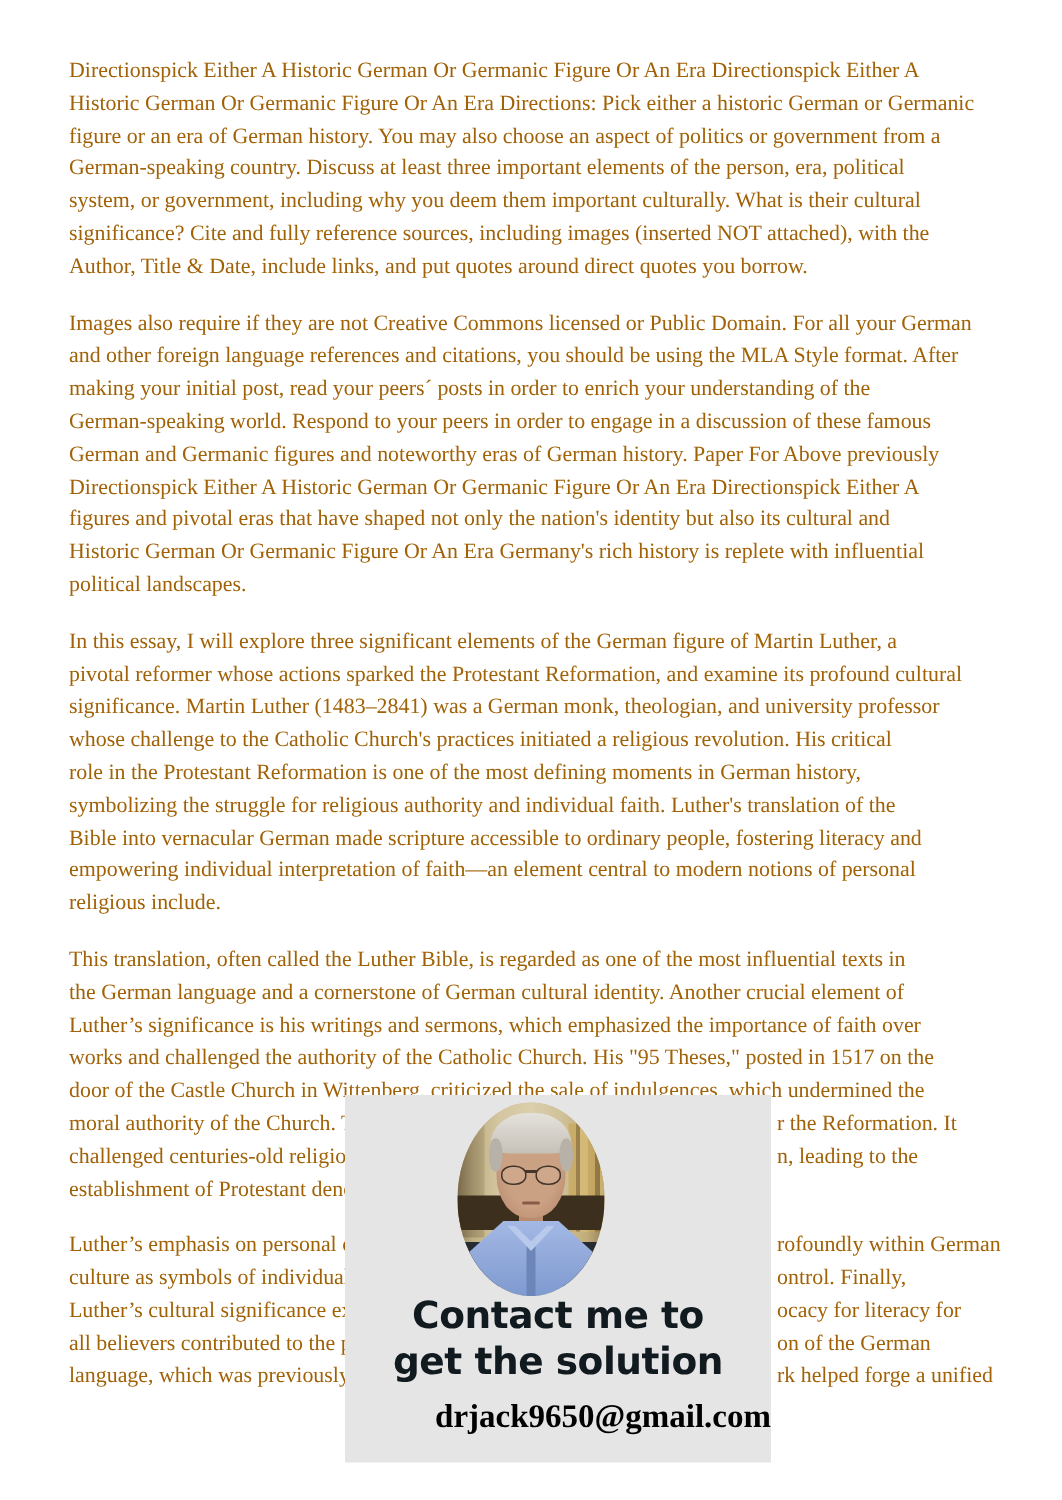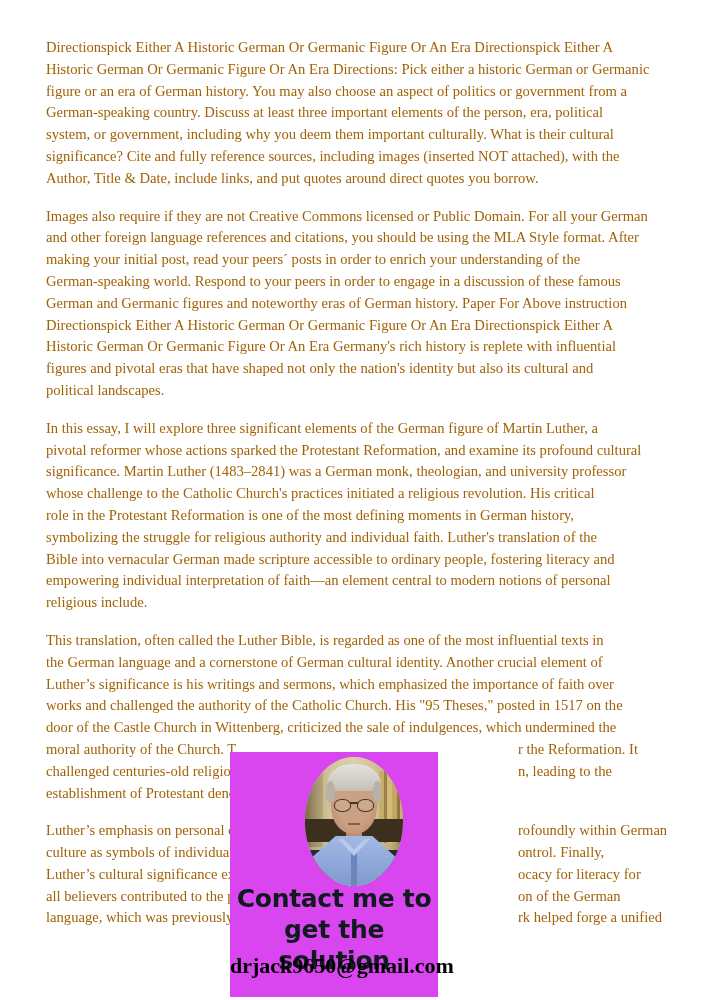--- a/index.html
+++ b/index.html
@@ -14,22 +14,22 @@
   }
   .para { margin:0 0 16px 0; }
   .line {
     height:21.8px; line-height:21.8px;
     white-space:nowrap; position:relative;
   }
   .frag-r { position:absolute; left:432px; top:0;margin-left:40px; }
 
   
   .overlay {
-    position:absolute; left:230px; top:752px; width:208px; height:245px;
-    background:#d946ef; z-index:5;
+    position:absolute; left:230px; top:730px; width:284px; height:245px;
+    background:#e5e5e5; z-index:5;
   }
   .photo {
     position:absolute; left:75px; top:5px; width:98px; height:129px;
     border-radius:50%; overflow:hidden; background:#c9b98d;
   }
   .photo * { position:absolute; }
   .ph-bg { inset:0;
     background:linear-gradient(90deg,#8f7f5b 0%,#bfae83 10%,#d3c6a0 28%,#dbcfac 50%,#d0c29a 70%,#c2ad79 88%,#93805a 100%);
   }
   .ph-books { right:0; top:14px; width:24px; height:72px; opacity:.75;
@@ -94,24 +94,24 @@
     <div class="line">system, or government, including why you deem them important culturally. What is their cultural</div>
     <div class="line">significance? Cite and fully reference sources, including images (inserted NOT attached), with the</div>
     <div class="line">Author, Title &amp; Date, include links, and put quotes around direct quotes you borrow.</div>
   </div>
 
   <div class="para">
     <div class="line">Images also require if they are not Creative Commons licensed or Public Domain. For all your German</div>
     <div class="line">and other foreign language references and citations, you should be using the MLA Style format. After</div>
     <div class="line">making your initial post, read your peers´ posts in order to enrich your understanding of the</div>
     <div class="line">German-speaking world. Respond to your peers in order to engage in a discussion of these famous</div>
-    <div class="line">German and Germanic figures and noteworthy eras of German history. Paper For Above instruction</div>
+    <div class="line">German and Germanic figures and noteworthy eras of German history. Paper For Above previously</div>
     <div class="line">Directionspick Either A Historic German Or Germanic Figure Or An Era Directionspick Either A</div>
+    <div class="line">figures and pivotal eras that have shaped not only the nation's identity but also its cultural and</div>
     <div class="line">Historic German Or Germanic Figure Or An Era Germany's rich history is replete with influential</div>
-    <div class="line">figures and pivotal eras that have shaped not only the nation's identity but also its cultural and</div>
     <div class="line">political landscapes.</div>
   </div>
 
   <div class="para">
     <div class="line">In this essay, I will explore three significant elements of the German figure of Martin Luther, a</div>
     <div class="line">pivotal reformer whose actions sparked the Protestant Reformation, and examine its profound cultural</div>
     <div class="line">significance. Martin Luther (1483–2841) was a German monk, theologian, and university professor</div>
     <div class="line">whose challenge to the Catholic Church's practices initiated a religious revolution. His critical</div>
     <div class="line">role in the Protestant Reformation is one of the most defining moments in German history,</div>
     <div class="line">symbolizing the struggle for religious authority and individual faith. Luther's translation of the</div>

